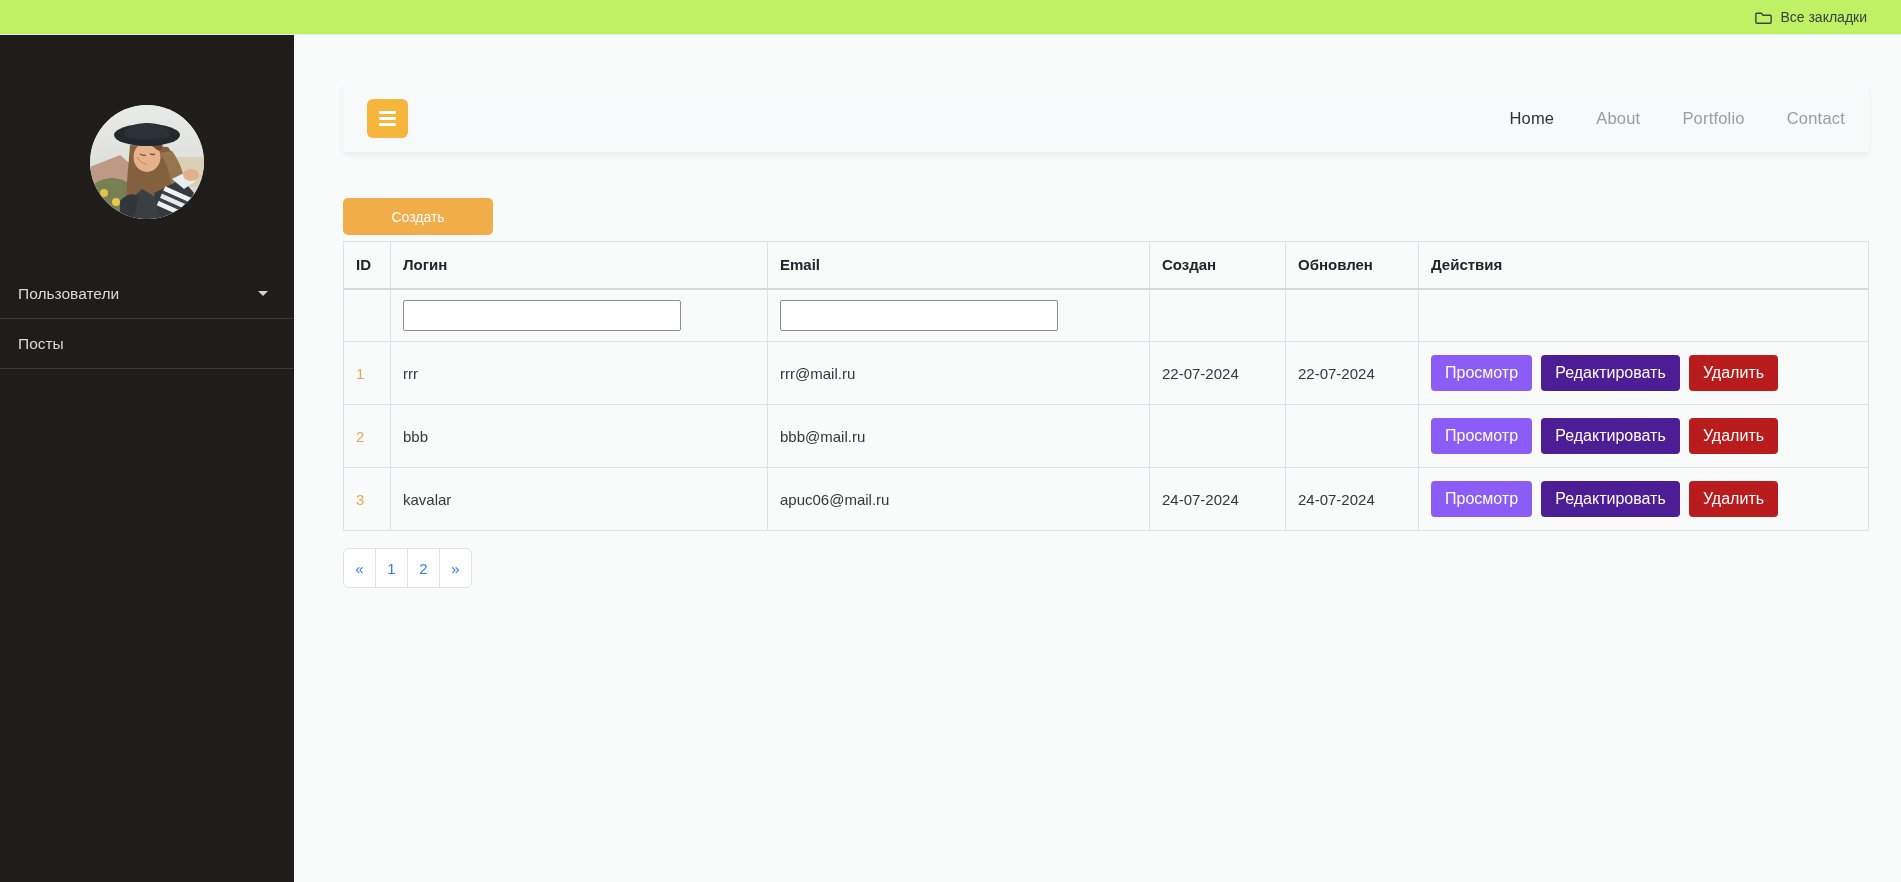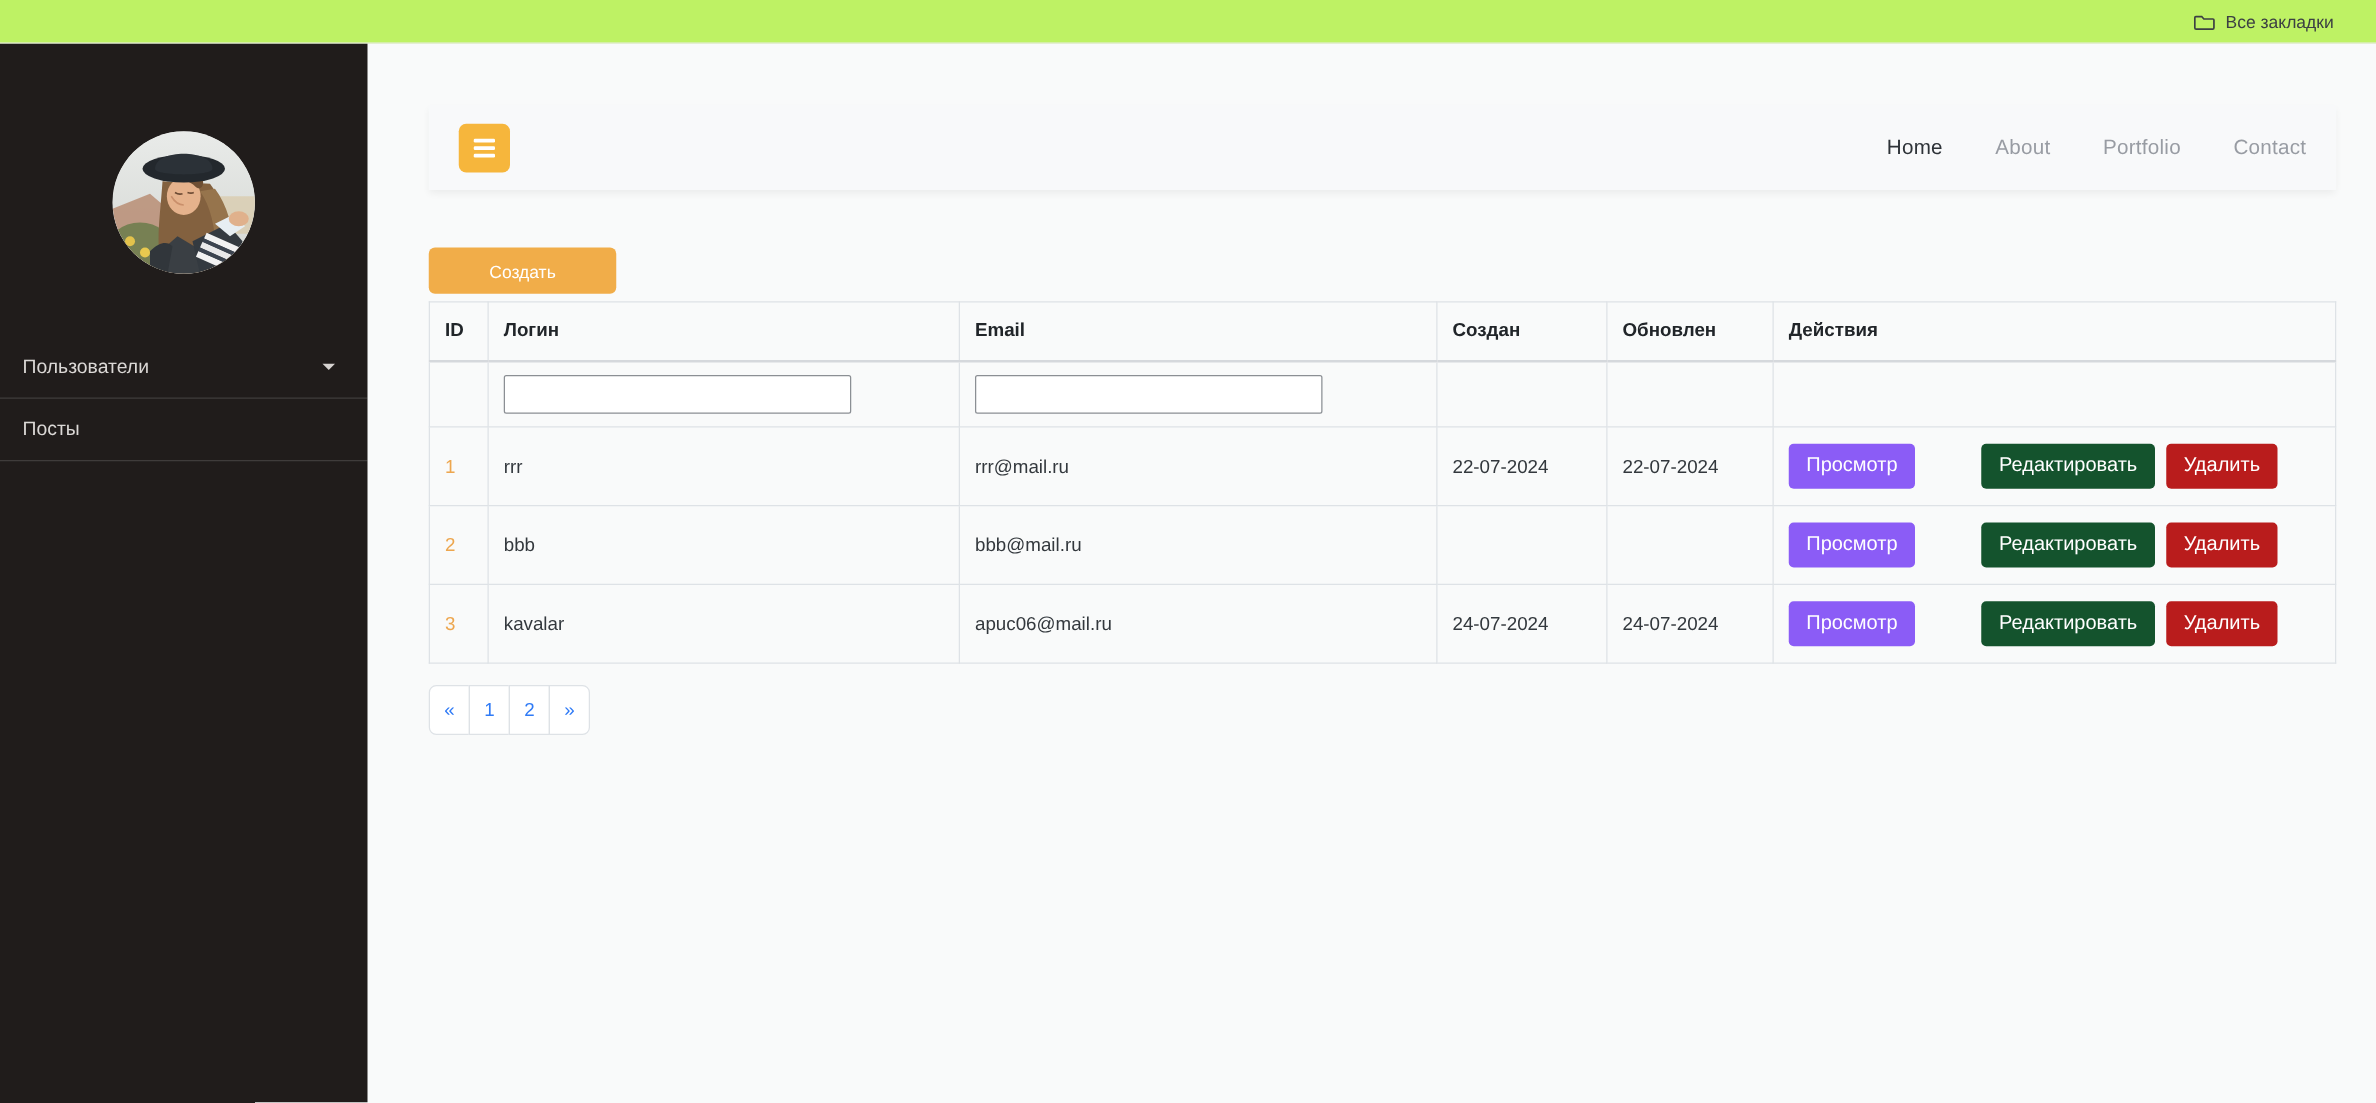--- a/index.html
+++ b/index.html
@@ -120,21 +120,21 @@
   }
   .data-row { height:63px; }
   .id-link { color:#eda64e; text-decoration:none; cursor:pointer; }
   .actions-cell { white-space:nowrap; }
   .btn {
     height:36px; border:none; border-radius:4px;
     color:#ffffff; font-size:16px; font-family:inherit;
     padding:0 14px; margin-right:5px; cursor:pointer;
   }
   .btn-view   { background:#8b5cf6; }
-  .btn-edit   { background:#14532d;margin-left:44px; }
+  .btn-edit   { background:#4c1d95; }
   .btn-delete { background:#b91c1c; }
 
   
   .pagination { margin-top:17px; display:flex; }
   .page-link {
     min-width:33px; height:40px;
     background:#ffffff;
     border:1px solid #dee2e6;
     margin-left:-1px;
     display:flex; align-items:center; justify-content:center;

